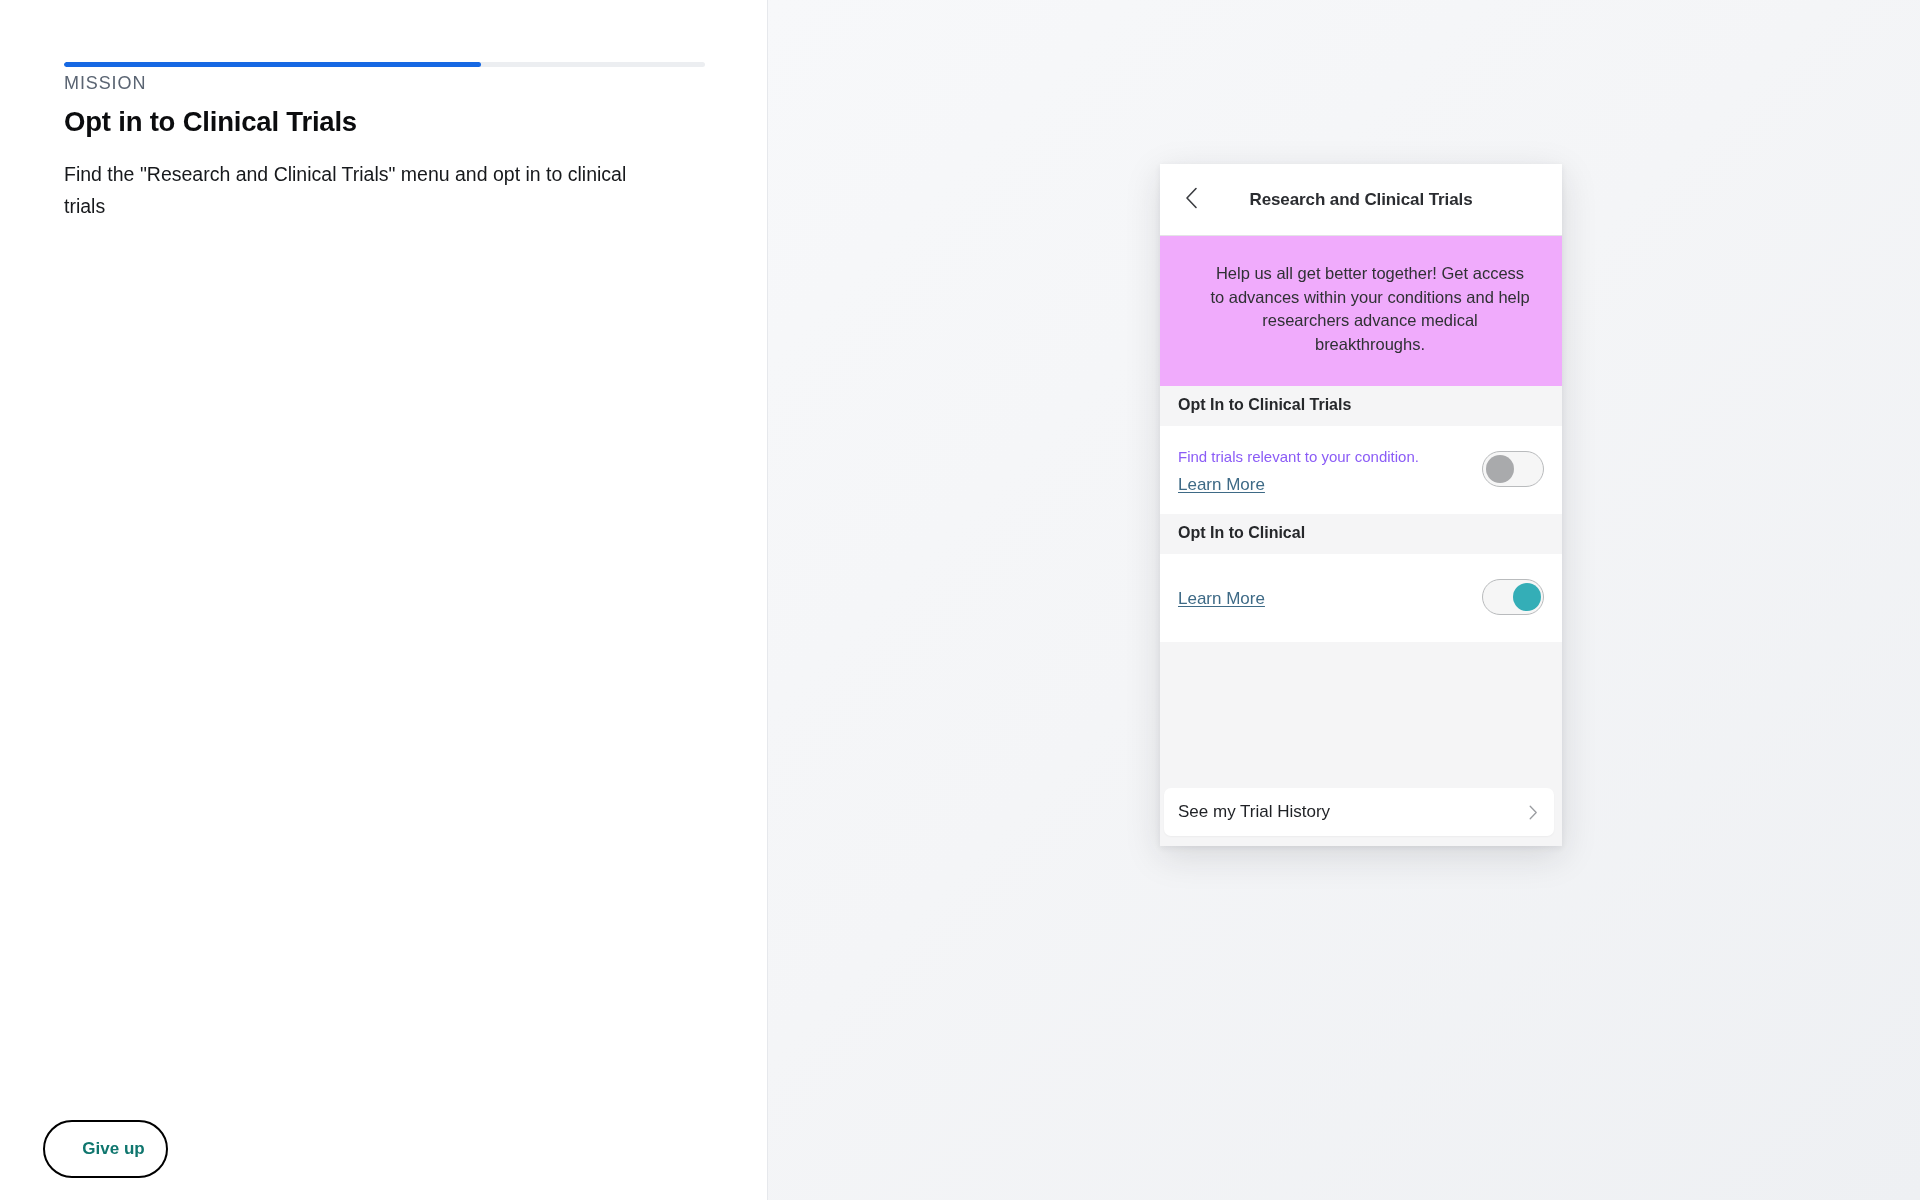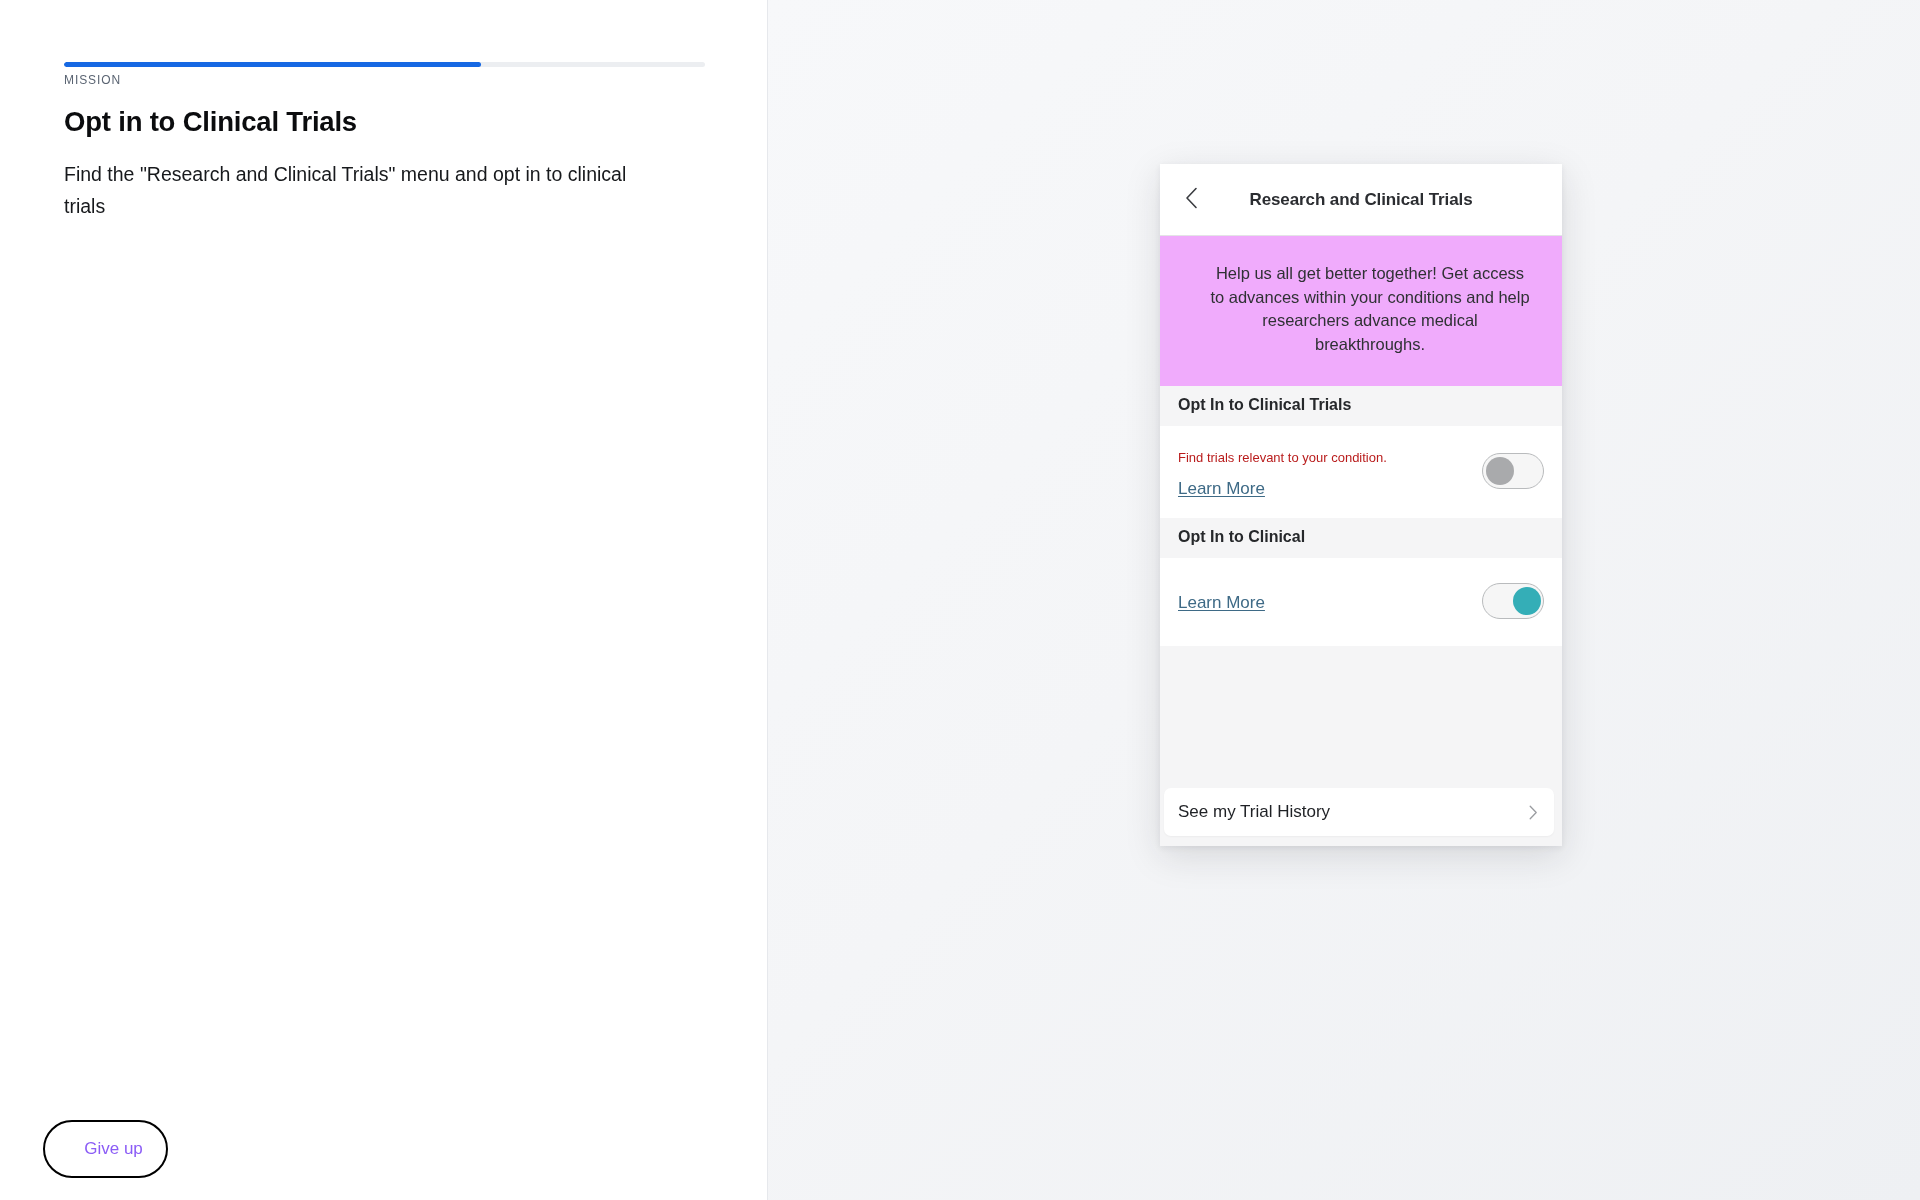--- a/index.html
+++ b/index.html
@@ -43,21 +43,21 @@
   .progress-fill {
     height: 100%;
     background: #1668e3;
     border-radius: 3px;
   }
 
   .mission-label {
     position: absolute;
     left: 64px;
     top: 73px;
-    font-size: 12px;
+    font-size: 18px;
     font-weight: 400;
     letter-spacing: 0.9px;
     color: #5a6472;
   }
 
   .mission-title {
     position: absolute;
     left: 64px;
     top: 105px;
     font-size: 27.5px;
@@ -82,22 +82,22 @@
     position: absolute;
     left: 43px;
     top: 1120px;
     width: 125px;
     height: 58px;
     border: 2.4px solid #000000;
     border-radius: 29px;
     background: #ffffff;
     font-family: "Liberation Sans", "DejaVu Sans", sans-serif;
     font-size: 17px;
-    font-weight: 400;
-    color: #8b5cf6;
+    font-weight: 700;
+    color: #0f766e;
     cursor: pointer;
     display: flex;
     align-items: center;
     justify-content: center;
     padding-left: 16px;
   }
 
   
   .right-pane {
     position: relative;
@@ -178,23 +178,23 @@
     display: flex;
     align-items: center;
     padding: 16px 18px 18px 18px;
     min-height: 88px;
   }
   .opt-text {
     flex: 1 1 auto;
     padding-right: 14px;
   }
   .opt-desc {
-    font-size: 13px;
-    line-height: 32px;
-    color: #b91c1c;
+    font-size: 15px;
+    line-height: 27px;
+    color: #8b5cf6;
     max-width: 250px;
   }
   .learn-more {
     display: inline-block;
     margin-top: 3px;
     font-size: 17px;
     line-height: 23px;
     color: #3e6a86;
     text-decoration: underline;
     text-underline-offset: 2px;

